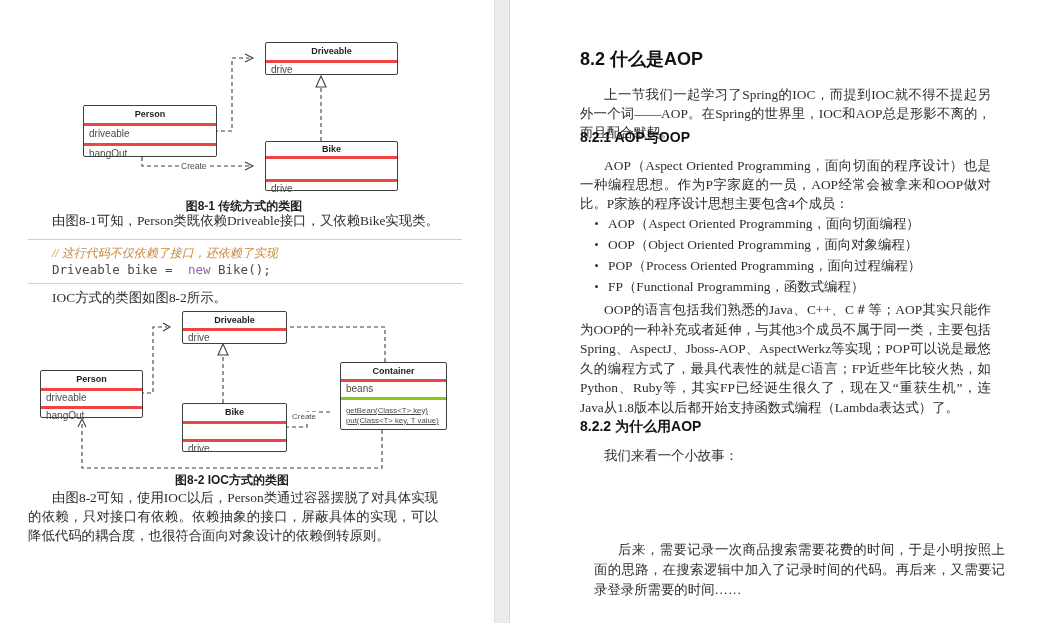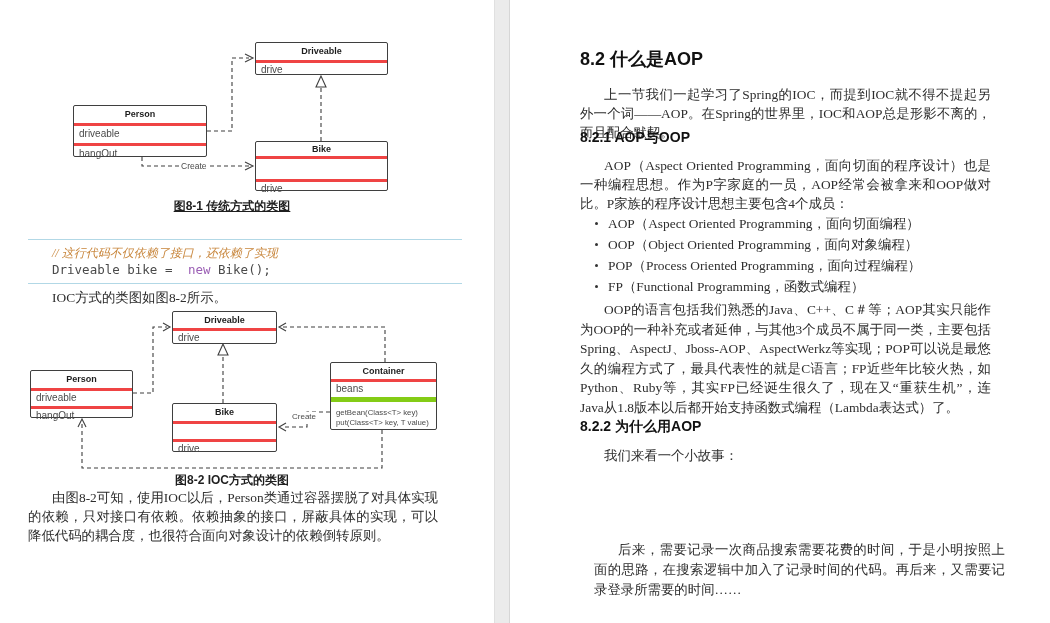--- a/index.html
+++ b/index.html
@@ -20,26 +20,26 @@
   .codeblock{left:28px;top:239px;width:434px;height:45px;box-sizing:border-box;
              border-top:1px solid #b2d8e6;border-bottom:1px solid #b2d8e6;
              padding:5px 0 0 24px;background:#ffffff;}
   .code-comment{font-style:italic;color:#c8863c;font-size:12px;line-height:16px;
                 font-family:"Liberation Serif",serif;}
   .code-line{font-family:"DejaVu Sans Mono",monospace;font-size:12.5px;line-height:18px;
              color:#4a4a4a;white-space:pre;}
   .kw{color:#9b5fb5;margin-left:8px;}
   
   .uml-box{position:absolute;background:#fff;border:1.2px solid #3f3f3f;border-radius:2px;
-           box-sizing:border-box;font-family:"Liberation Sans",sans-serif;}
+           box-sizing:border-box;font-family:"Liberation Sans",sans-serif;margin-left:10px;}
   .uml-title{font-weight:bold;font-size:9px;color:#1d1d1d;text-align:center;overflow:hidden;}
   .uml-row{font-size:10px;color:#4a4a4a;padding-left:5px;border-top:3px solid #ef4444;
            overflow:hidden;white-space:nowrap;}
-  .uml-methods{border-top:5px solid #84cc16;font-size:7.8px;line-height:9.5px;color:#4a4a4a;
-               padding:6px 0 0 5px;overflow:hidden;}
+  .uml-methods{border-top:3px solid #84cc16;font-size:7.8px;line-height:9.5px;color:#4a4a4a;
+               padding:6px 0 0 5px;overflow:hidden;text-decoration:underline;}
   .edge-label{position:absolute;font-family:"Liberation Sans",sans-serif;font-size:8.5px;
               color:#4a4a4a;background:#fff;padding:0 2px;line-height:10px;}
   
   .bullets{list-style:none;margin:0;padding:0;}
   .bullets li{position:relative;height:21px;line-height:21px;padding-left:28px;
               font-size:13.4px;color:#2d2d2d;}
   .dot{position:absolute;left:15px;top:9px;width:3px;height:3px;border-radius:50%;background:#333;}
   svg{position:absolute;left:0;top:0;pointer-events:none;}
 </style>
 </head>
@@ -81,22 +81,23 @@
       <div class="uml-row" style="height:17px;line-height:16px;">driveable</div>
       <div class="uml-row" style="height:16px;line-height:15px;">hangOut</div>
     </div>
     <div class="uml-box" style="left:255px;top:141px;width:133px;height:50px;">
       <div class="uml-title" style="height:14px;line-height:14px;">Bike</div>
       <div class="uml-row" style="height:20px;"></div>
       <div class="uml-row" style="height:14px;line-height:13px;">drive</div>
     </div>
     <span class="edge-label abs" style="left:179px;top:161px;">Create</span>
 
-    <div class="abs caption" style="left:28px;top:198px;width:408px;text-decoration:underline;">图8-1 传统方式的类图</div>
+    <div class="abs caption" style="left:40px;top:198px;width:408px;">图8-1 传统方式的类图</div>
 
+    <div class="abs body-text indent" style="left:28px;top:211px;width:412px;">由图8-1可知，Person类既依赖Driveable接口，又依赖Bike实现类。</div>
 
     <div class="abs codeblock">
       <div class="code-comment">// 这行代码不仅依赖了接口，还依赖了实现</div>
       <div class="code-line"><span>Driveable bike = </span><span class="kw">new</span><span> Bike();</span></div>
     </div>
 
     <div class="abs body-text indent" style="left:28px;top:288px;width:412px;">IOC方式的类图如图8-2所示。</div>
 
     <div class="uml-box" style="left:172px;top:311px;width:105px;height:33px;">
       <div class="uml-title" style="height:16px;line-height:16px;">Driveable</div>

